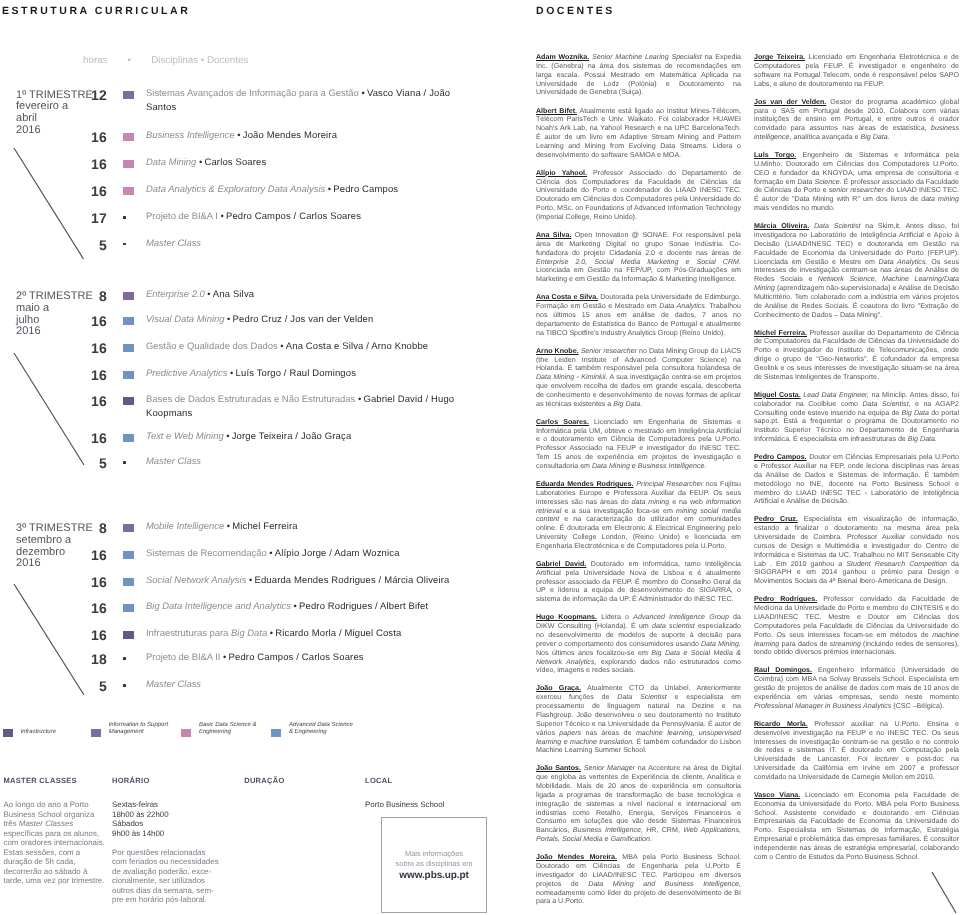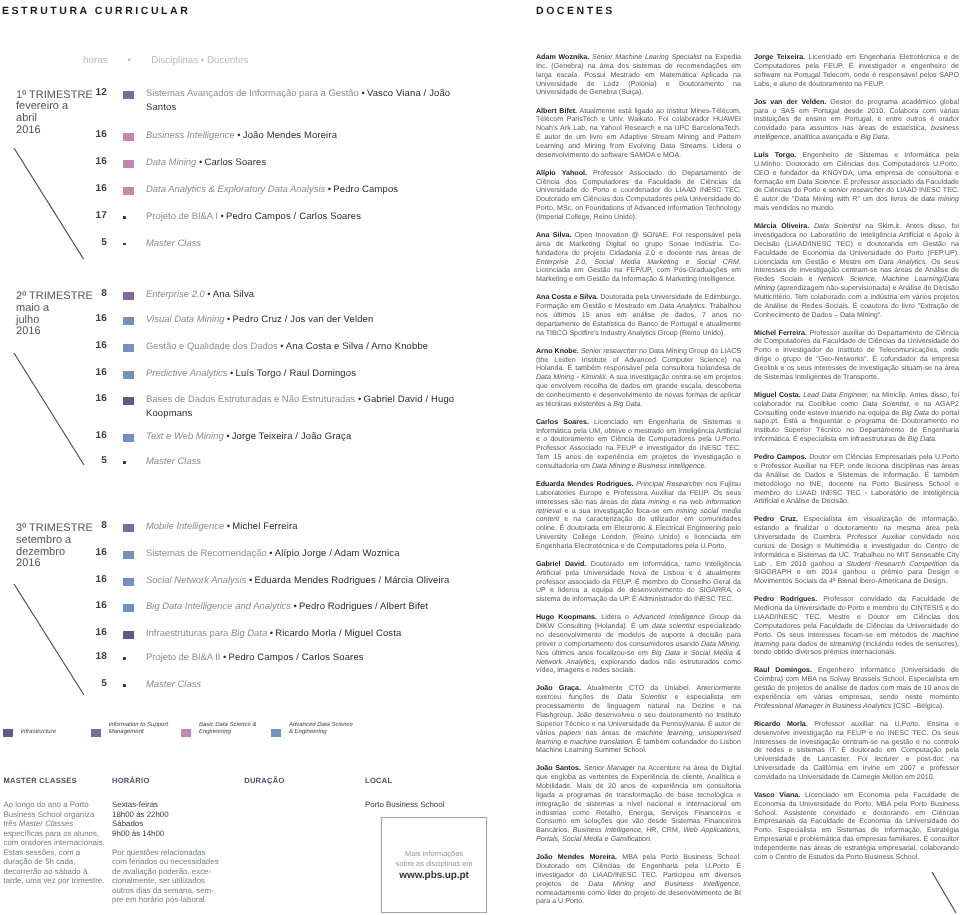--- a/index.html
+++ b/index.html
@@ -33,21 +33,21 @@
   .cur-head.h-disc  { left:151.3px; top:54.6px; }
   .term-label {
     position:absolute; left:16px; width:85px;
     font-size:11px; line-height:11.75px; color:#53535c;
     letter-spacing:0.02px;
   }
 
   .row { position:absolute; left:0; width:500px; }
   .row-hours {
     position:absolute; left:78px; width:29px; text-align:right;
-    font-size:10px; font-weight:700; color:#3b3b44; letter-spacing:0.2px;
+    font-size:14px; font-weight:700; color:#3b3b44; letter-spacing:0.2px;
   }
   .row-sw { position:absolute; left:123px; width:10.6px; height:8px; }
   .row-dot {
     position:absolute; left:123.4px;
     width:2.9px; height:2.4px; background:#34343c; border-radius:0.6px;
   }
   .row-text {
     position:absolute; left:146px; width:312px;
     font-size:9.45px; line-height:14.1px;
   }
@@ -97,21 +97,21 @@
   #dcol-1 { left:754px; }
   .bio {
     font-size:7.1px;
     line-height:8.85px;
     color:#55555e;
     text-align:justify;
     margin-bottom:9.2px;
     hyphens:auto;
     -webkit-hyphens:auto;
   }
-  .bio b { color:#1d1d22; font-weight:700; }
+  .bio b { color:#1d1d22; font-weight:700;text-decoration:underline; }
   .bio i { }
 </style>
 </head>
 <body>
 
 <div class="page">
   <div class="sec-title" id="title-left">ESTRUTURA CURRICULAR</div>
   <div class="sec-title" id="title-right">DOCENTES</div>
   <div id="curriculum">
     <div class="cur-head h-horas">horas</div>

